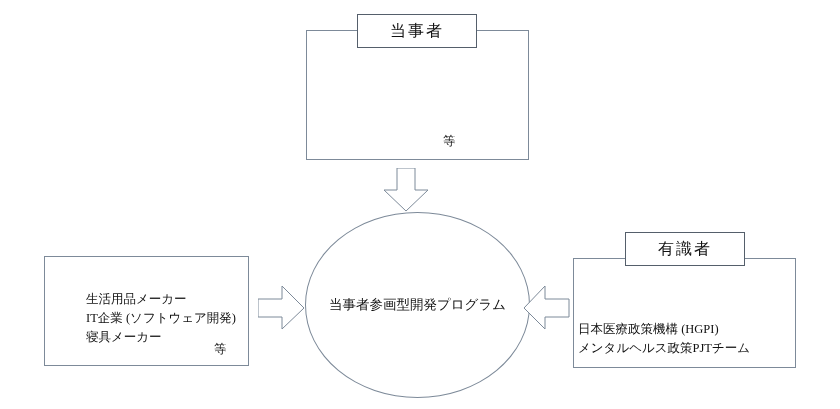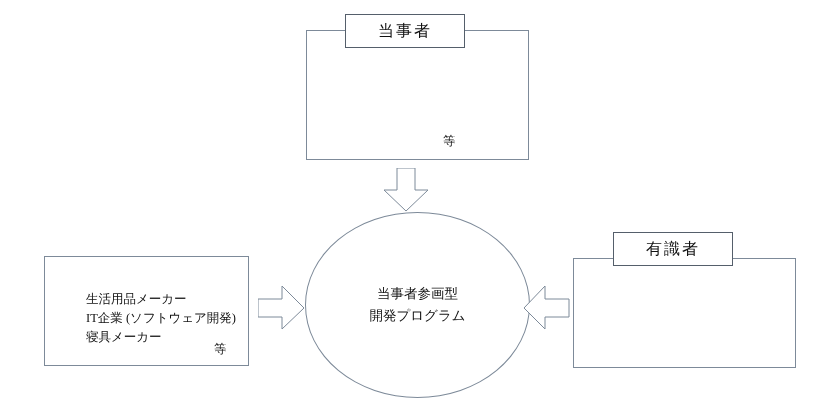--- a/index.html
+++ b/index.html
@@ -28,39 +28,39 @@
     position: absolute;
     border: 1px solid #555f6b;
     background: #ffffff;
     box-sizing: border-box;
     display: flex;
     align-items: center;
     justify-content: center;
     font-size: 16px;
     letter-spacing: 2px;
     z-index: 5;
+    margin-left: 12px;
   }
   .body-text {
     position: absolute;
     font-size: 12.5px;
     line-height: 1.5;
     white-space: pre;
   }
   .etc {
     position: absolute;
     font-size: 12.5px;
   }
   .ellipse {
     position: absolute;
     border: 1px solid #7d8a99;
     border-radius: 50%;
     background: #ffffff;
     box-sizing: border-box;
     display: flex;
-    flex-direction: column;
     align-items: center;
     justify-content: center;
     font-size: 13.5px;
     line-height: 1.6;
   }
   .arrow {
     position: absolute;
   }
   .arrow svg {
     display: block;
@@ -103,14 +103,16 @@
   <div class="arrow" style="left:523px; top:285px; width:48px; height:46px;">
     <svg width="48" height="46" viewBox="0 0 48 46">
       <polygon points="46,14 22,14 22,1 1,23 22,44 22,32 46,32" fill="#ffffff" stroke="#7d8a99" stroke-width="1"></polygon>
     </svg>
   </div>
 
   <div class="box" style="left:573px; top:258px; width:223px; height:110px;"></div>
   <div class="title-box" style="left:613px; top:232px; width:120px; height:34px;font-family:Liberation Serif, serif;">
     <span>有識者</span>
   </div>
+  <div class="body-text" style="left:578px; top:320px;">日本医療政策機構 (HGPI)
+メンタルヘルス政策PJTチーム</div>
 
 </div>
 
 </body></html>

